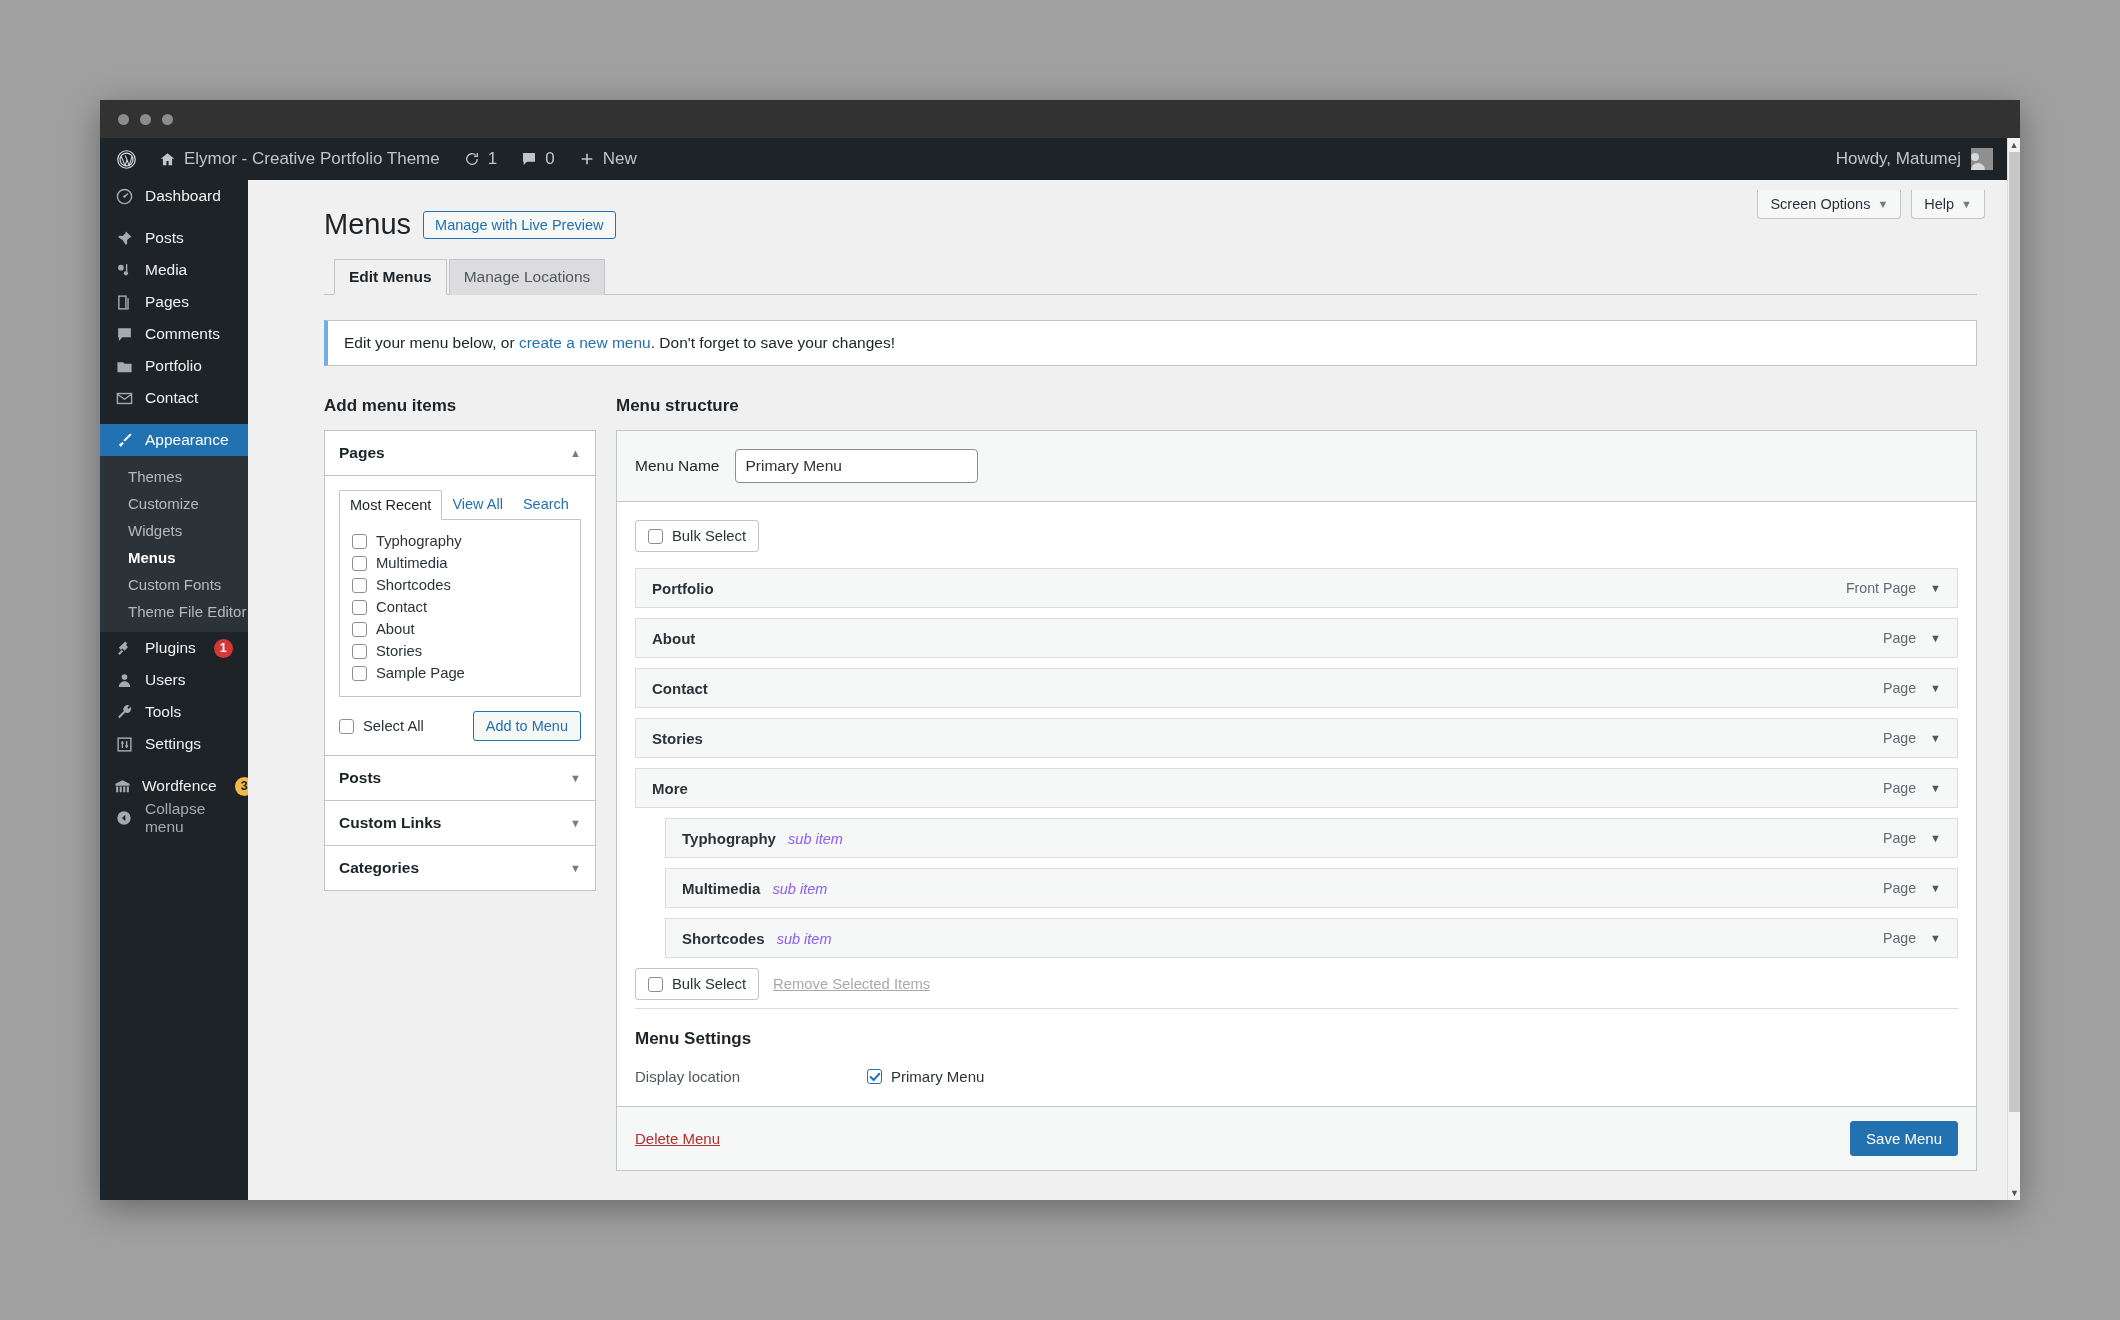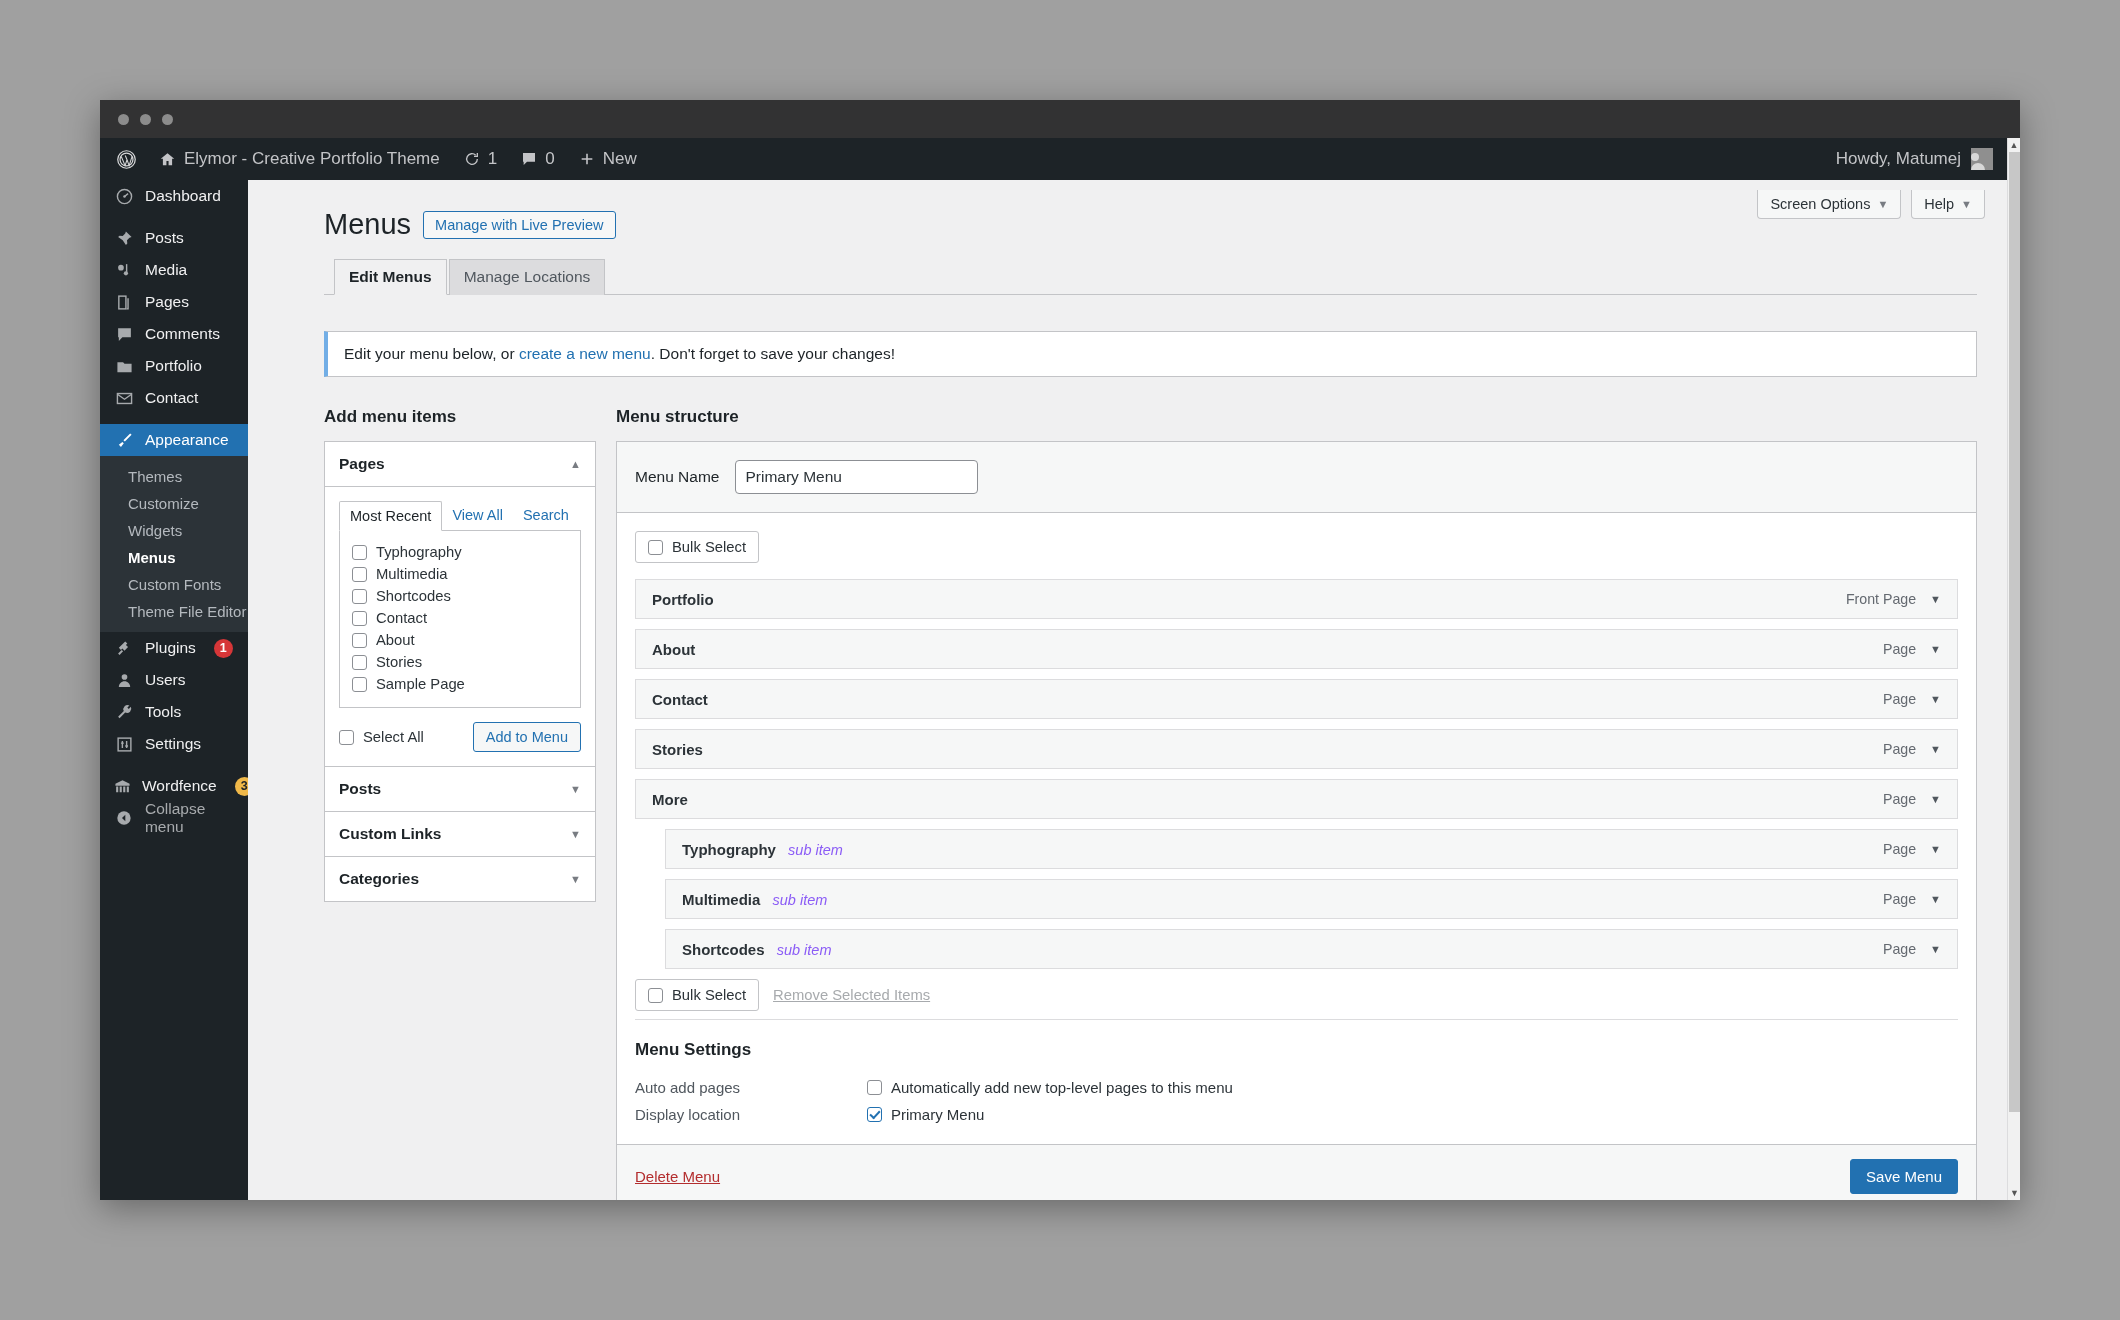--- a/index.html
+++ b/index.html
@@ -117,21 +117,21 @@
   }
   .nav-tabs { display: flex; margin-top: 17px; border-bottom: 1px solid #c3c4c7; padding-left: 10px; }
   .nav-tab {
     background: #dcdcde; border: 1px solid #c3c4c7; border-bottom: none;
     padding: 8px 14px; font-size: 15.5px; color: #50575e; margin-right: 2px;
     position: relative; top: 1px;
   }
   .nav-tab.active { background: #f0f0f1; color: #1d2327; font-weight: bold; border-bottom: 1px solid #f0f0f1; }
 
   .notice {
-    margin-top: 36px; background: #fff; border: 1px solid #c3c4c7;
+    margin-top: 25px; background: #fff; border: 1px solid #c3c4c7;
     border-left: 4px solid #72aee6; padding: 13px 16px; font-size: 15.5px; color: #1d2327;
   }
   .notice a { color: #2271b1; }
 
   .columns { display: flex; gap: 20px; margin-top: 30px; }
   .col-left { width: 272px; flex: none; }
   .col-right { flex: 1; }
   h2.sect { font-size: 17px; color:#1d2327; margin: 0 0 14px 0; }
 
   .postbox { background: #fff; border: 1px solid #c3c4c7; }
@@ -639,27 +639,20 @@
                   <div class="bulk-wrap">
                     <span class="cb"></span>
                     <span>Bulk Select</span>
                   </div>
                   <a class="remove-link">Remove Selected Items</a>
                 </div>
 
                 <div class="ms-settings">
                   <h3 class="settings-title">Menu Settings</h3>
                   <div class="srow">
-                    <span class="slabel">Auto add pages</span>
-                    <label class="sval">
-                      <span class="cb"></span>
-                      <span>Automatically add new top-level pages to this menu</span>
-                    </label>
-                  </div>
-                  <div class="srow">
                     <span class="slabel">Display location</span>
                     <label class="sval">
                       <span class="cb checked"></span>
                       <span>Primary Menu</span>
                     </label>
                   </div>
                 </div>
               </div>
 
               <div class="ms-foot">

